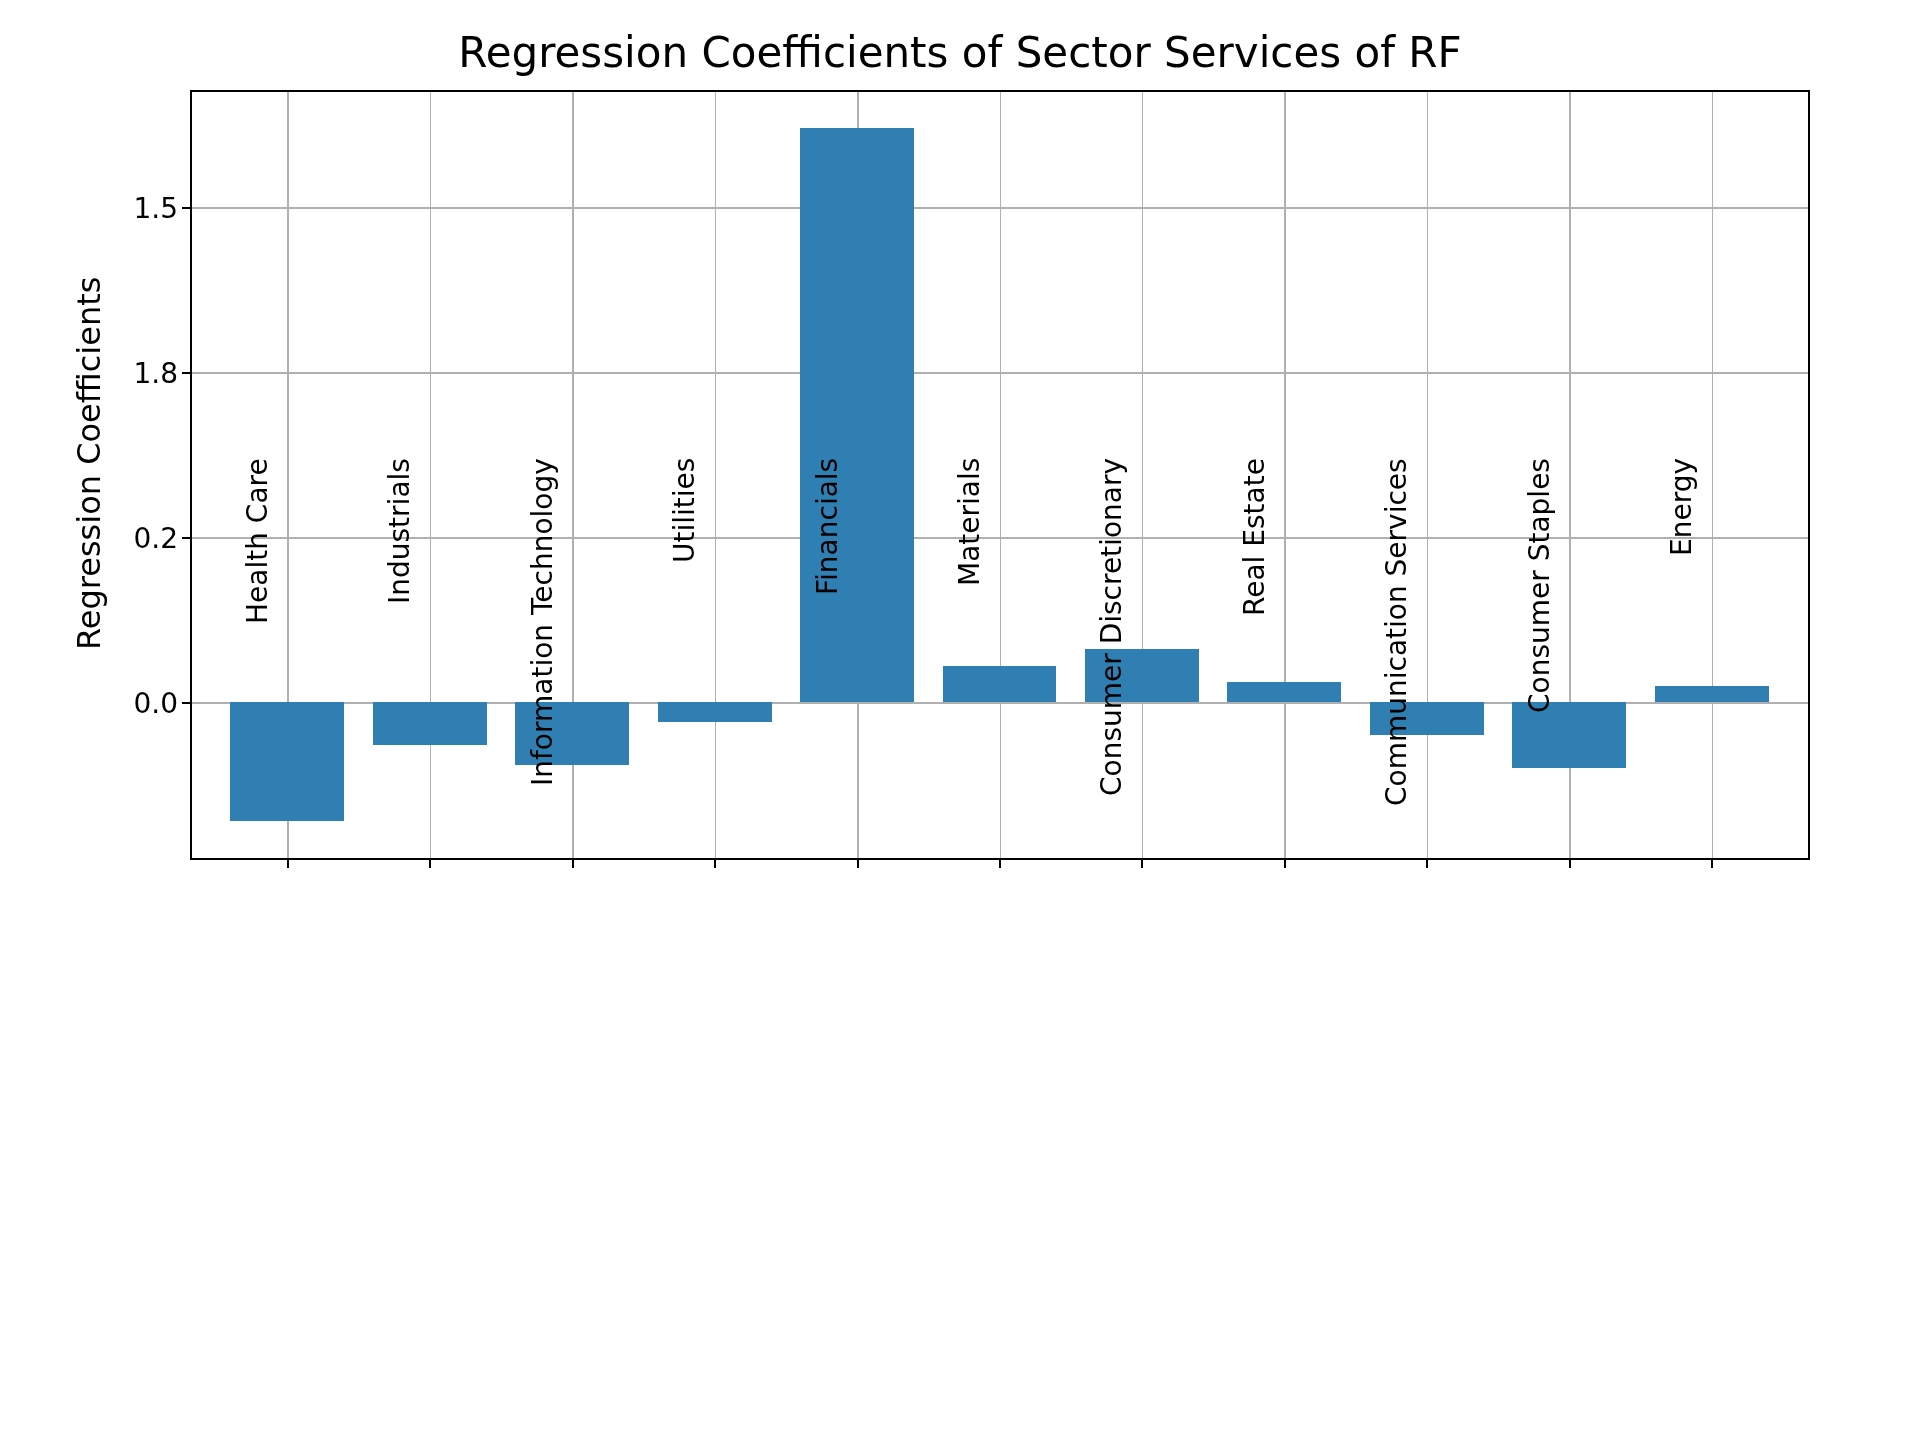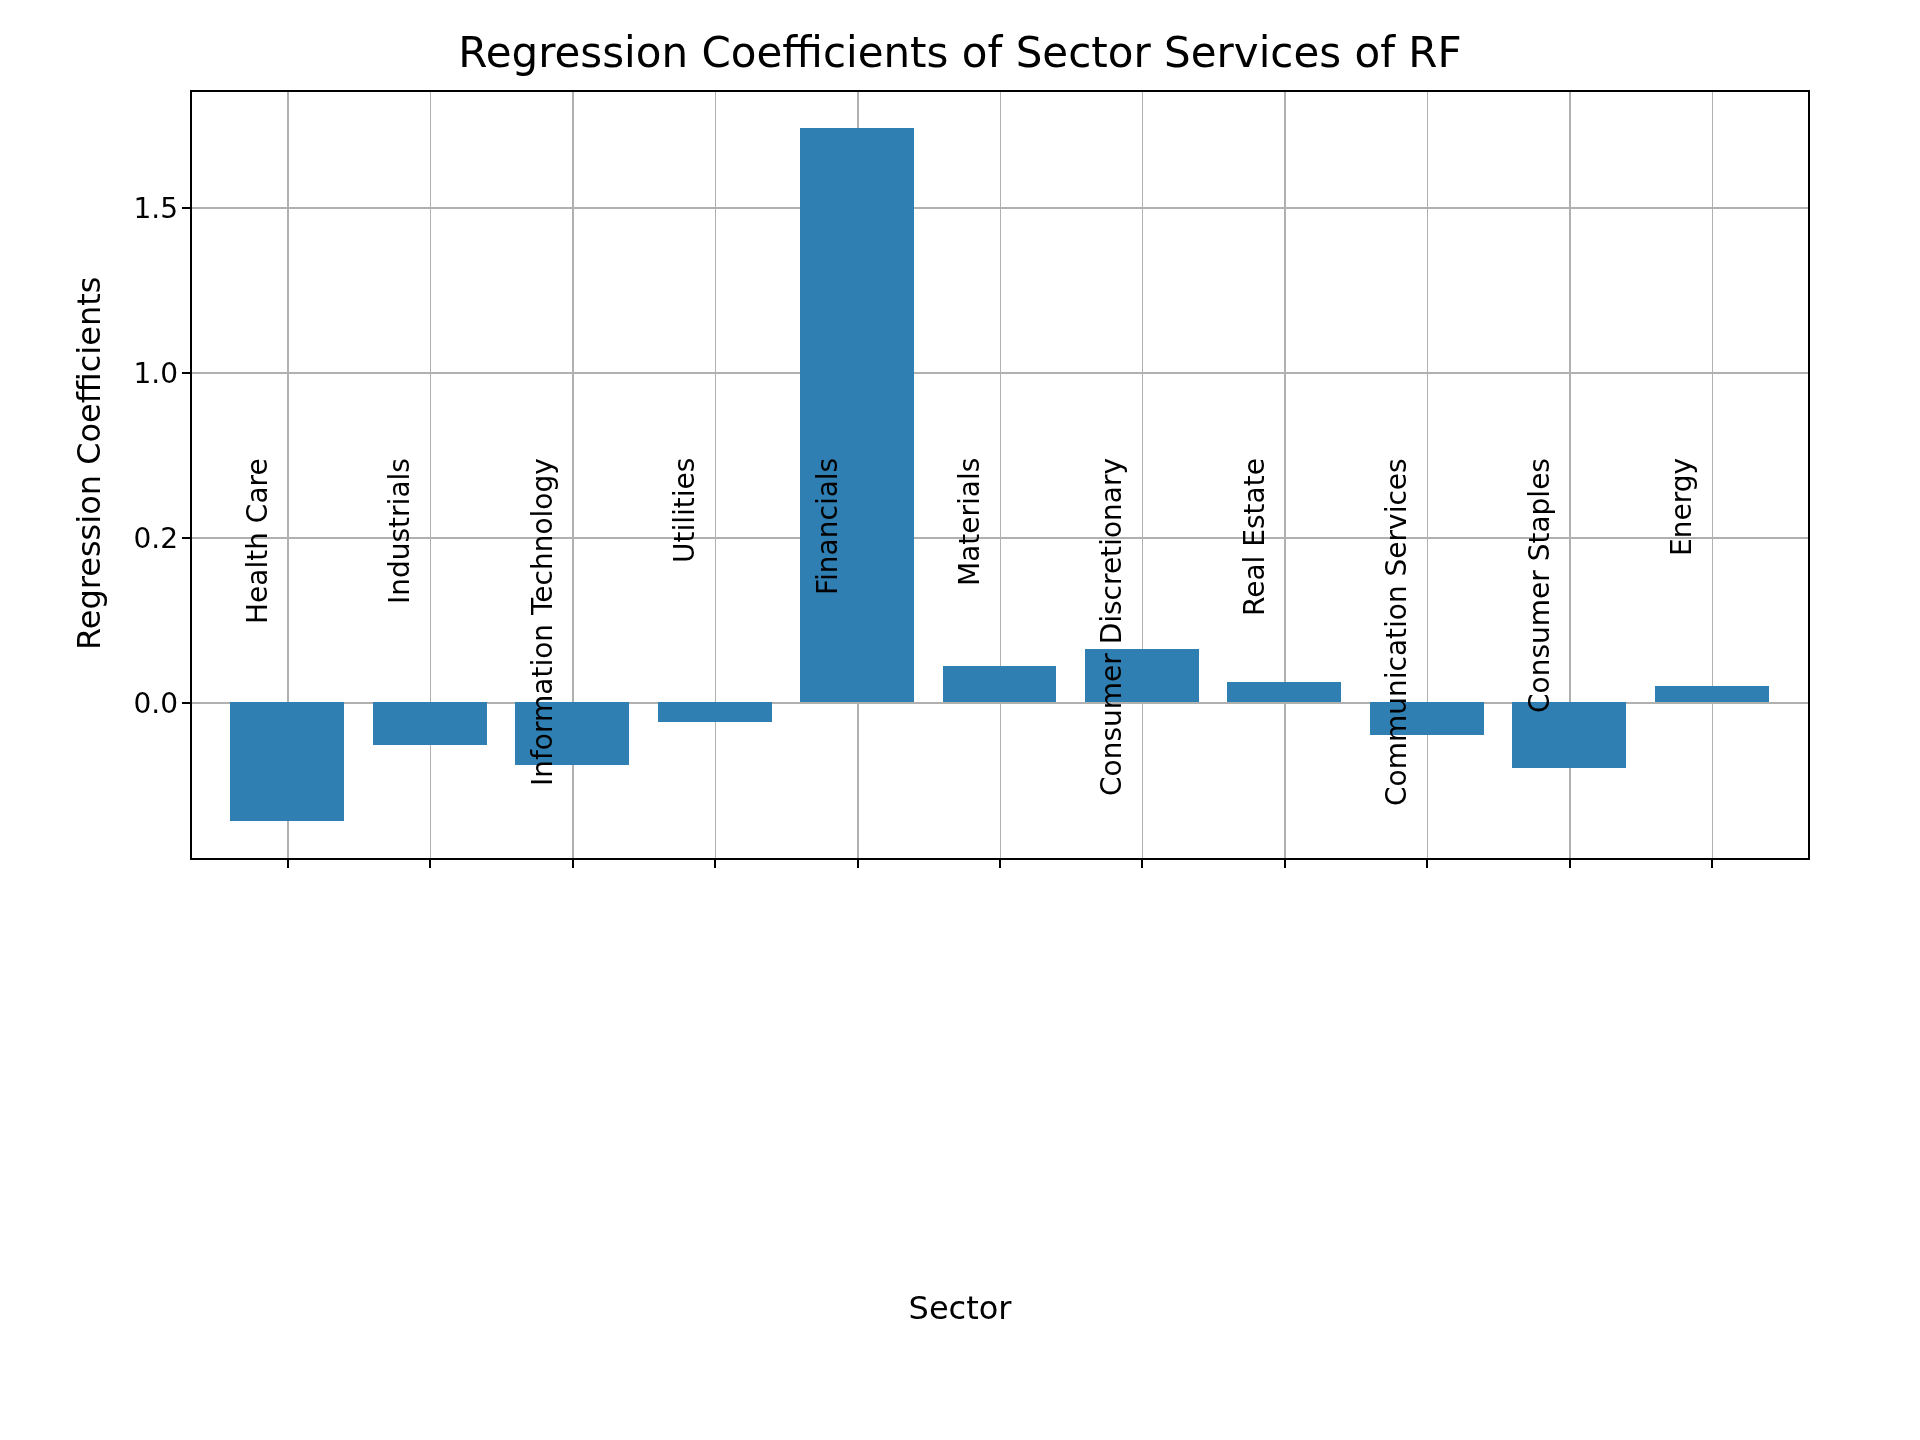--- a/index.html
+++ b/index.html
@@ -135,21 +135,21 @@
         <div class="gridline-v" style="left: 1519.58px;"></div>
         <div class="bar" title="Energy: 0.05" style="background: rgb(47, 127, 179); width: 113.933px; left: 1462.61px; top: 593.534px; height: 16.4871px;"></div>
       </div>
   </div>
 
   <div id="yticks-container">
       <div class="ytick-label" style="top: 702.522px; right: 1742px; text-align: right;">0.0</div>
       <div class="ytick-mark" style="top: 701.522px;"></div>
       <div class="ytick-label" style="top: 537.651px; right: 1742px;">0.2</div>
       <div class="ytick-mark" style="top: 536.651px;"></div>
-      <div class="ytick-label" style="top: 372.78px; right: 1742px;">1.0</div>
+      <div class="ytick-label" style="top: 372.78px; right: 1742px;">1.8</div>
       <div class="ytick-mark" style="top: 371.78px;"></div>
       <div class="ytick-label" style="top: 207.909px; right: 1742px;">1.5</div>
       <div class="ytick-mark" style="top: 206.909px;"></div>
     </div>
   <div id="xticks-container">
       <div class="xtick-mark" style="left: 286.919px; top: 860px;"></div>
       <div class="xtick-label" style="left: 273.919px; top: 878px; transform-origin: left top; writing-mode: vertical-rl; transform: rotate(180deg); text-align: right; height: 420px;">Health Care</div>
       <div class="xtick-mark" style="left: 429.335px; top: 860px;"></div>
       <div class="xtick-label" style="left: 416.335px; top: 878px; transform-origin: left top; writing-mode: vertical-rl; transform: rotate(180deg); text-align: right; height: 420px;">Industrials</div>
       <div class="xtick-mark" style="left: 571.751px; top: 860px;"></div>
@@ -165,15 +165,14 @@
       <div class="xtick-mark" style="left: 1283.83px; top: 860px;"></div>
       <div class="xtick-label" style="left: 1270.83px; top: 878px; transform-origin: left top; writing-mode: vertical-rl; transform: rotate(180deg); text-align: right; height: 420px;">Real Estate</div>
       <div class="xtick-mark" style="left: 1426.25px; top: 860px;"></div>
       <div class="xtick-label" style="left: 1413.25px; top: 878px; transform-origin: left top; writing-mode: vertical-rl; transform: rotate(180deg); text-align: right; height: 420px;">Communication Services</div>
       <div class="xtick-mark" style="left: 1568.66px; top: 860px;"></div>
       <div class="xtick-label" style="left: 1555.66px; top: 878px; transform-origin: left top; writing-mode: vertical-rl; transform: rotate(180deg); text-align: right; height: 420px;">Consumer Staples</div>
       <div class="xtick-mark" style="left: 1711.08px; top: 860px;"></div>
       <div class="xtick-label" style="left: 1698.08px; top: 878px; transform-origin: left top; writing-mode: vertical-rl; transform: rotate(180deg); text-align: right; height: 420px;">Energy</div>
     </div>
 
-  <div class="xlabel" id="xlabel" style="top: 1289px;">Sector</div>
 
 </div>
 
 </body></html>

